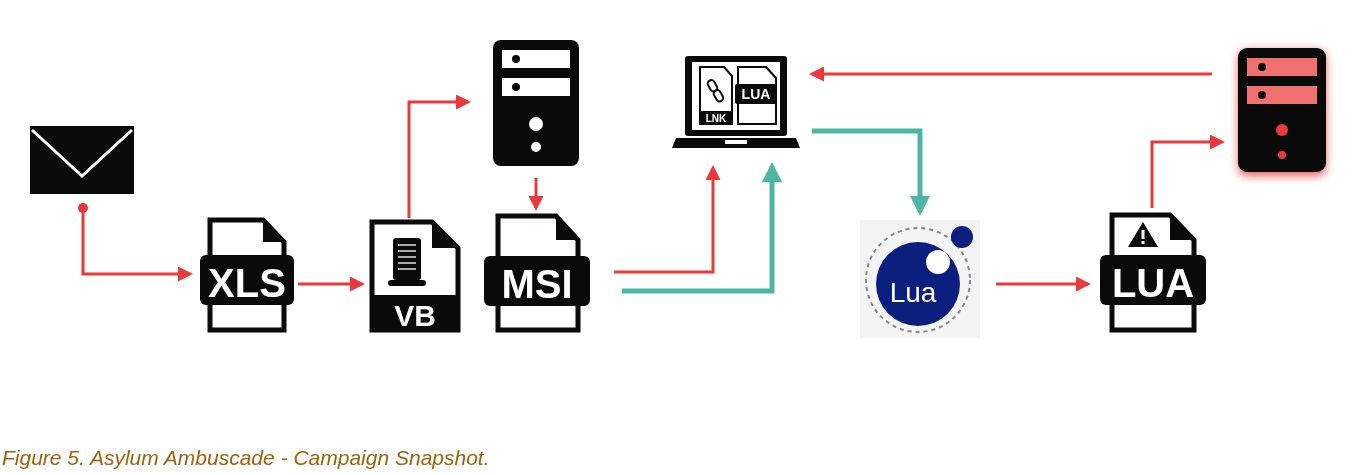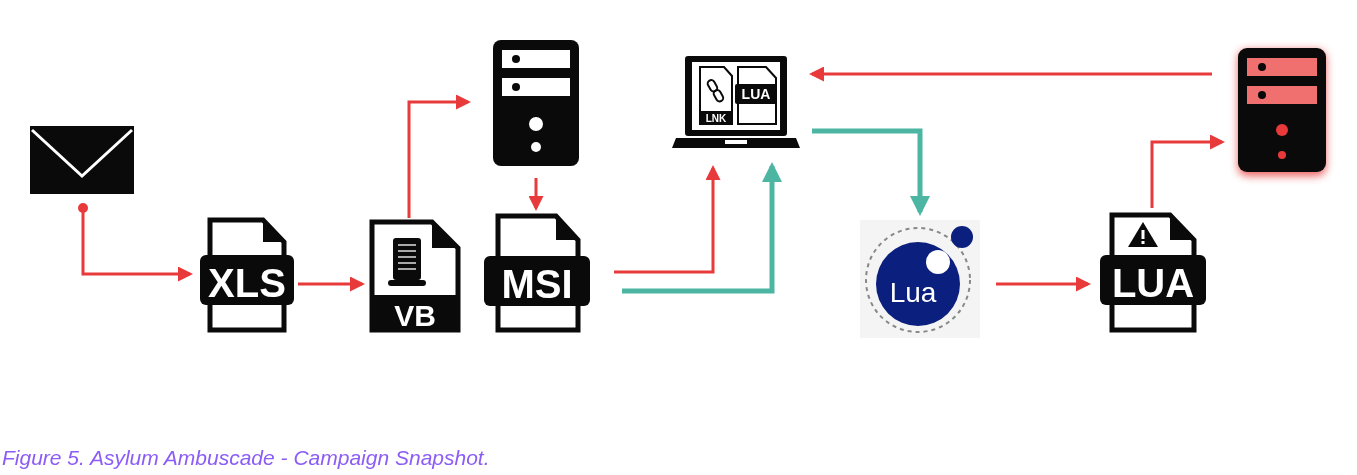--- a/index.html
+++ b/index.html
@@ -1,18 +1,18 @@
 <!DOCTYPE html>
 <html><head>
 <meta charset="utf-8">
 <style>
   html, body { margin:0; padding:0; background:#ffffff; }
   body { width:1357px; height:475px; position:relative; overflow:hidden; font-family:"Liberation Sans", sans-serif; }
   #diagram { position:absolute; left:0; top:0; }
-  .caption { position:absolute; left:2px; top:446px; font-family:"Liberation Sans", sans-serif; font-style:italic; font-size:21px; color:#8b5cf6; }
+  .caption { position:absolute; left:2px; top:446px; font-family:"Liberation Sans", sans-serif; font-style:italic; font-size:21px; color:#a16207; }
   .lbl { font-family:"Liberation Sans", sans-serif; font-weight:bold; fill:#ffffff; }
 </style>
 </head>
 <body>
 
 <svg id="diagram" width="1357" height="440" viewBox="0 0 1357 440">
   <defs>
     <marker id="arrR" viewBox="0 0 10 10" refX="8" refY="5" markerWidth="5" markerHeight="5" orient="auto">
       <path d="M0,0 L10,5 L0,10 z" fill="#e83a3a"></path>
     </marker>

